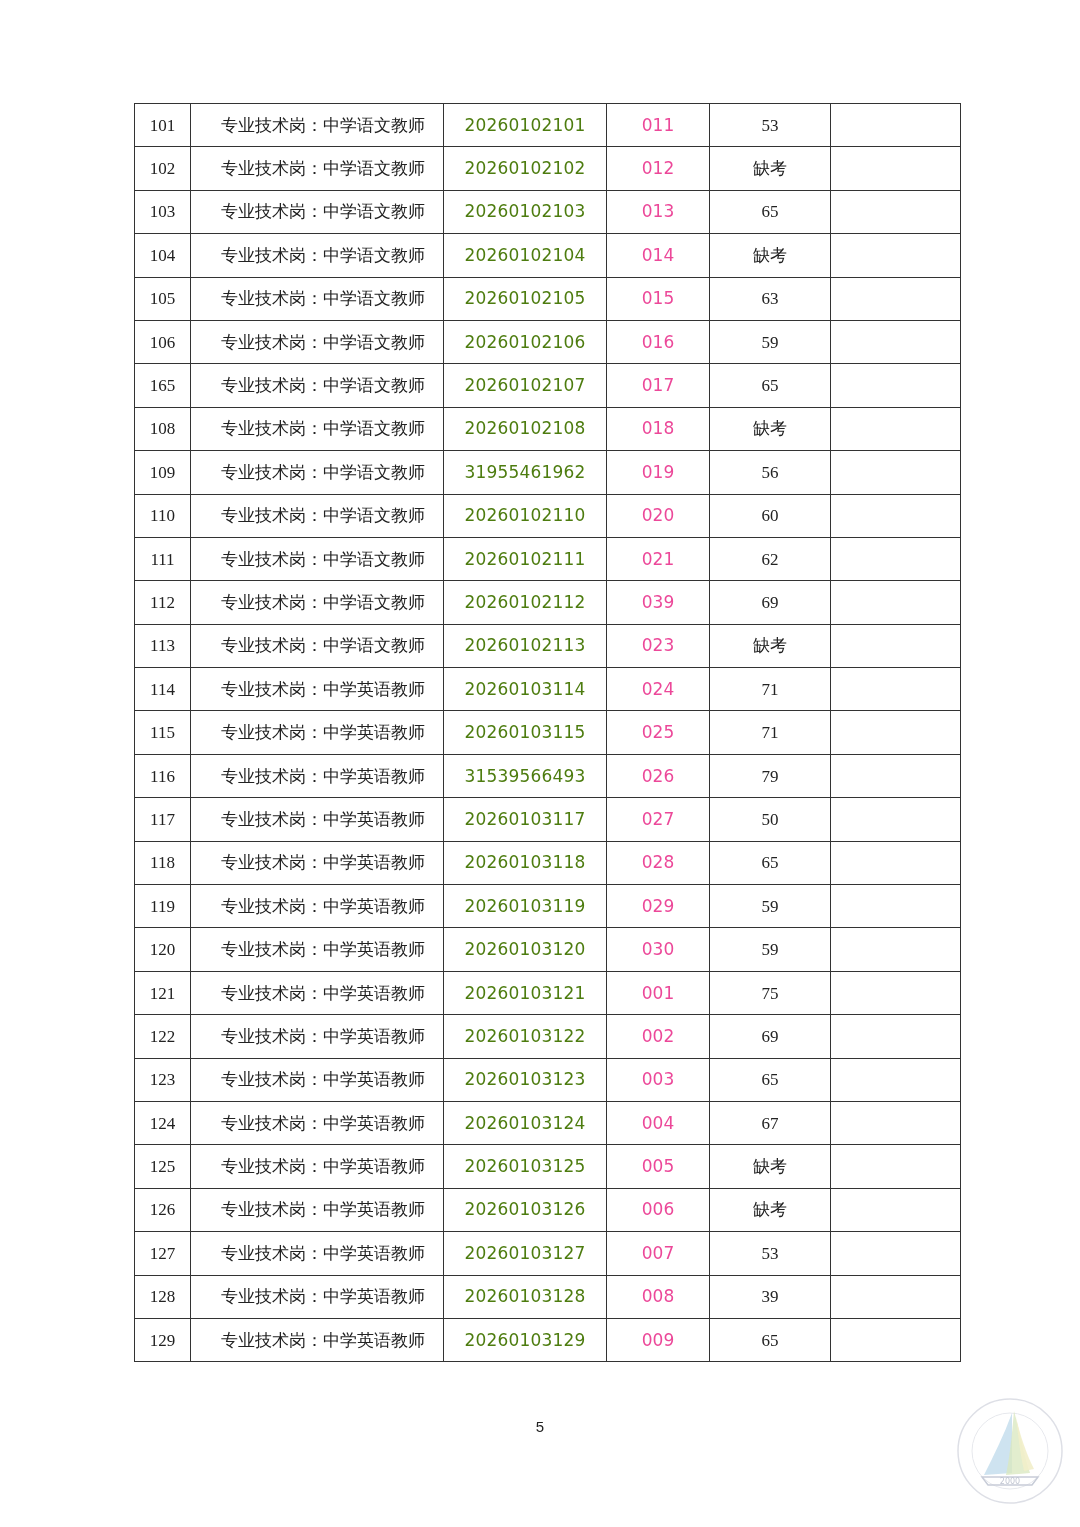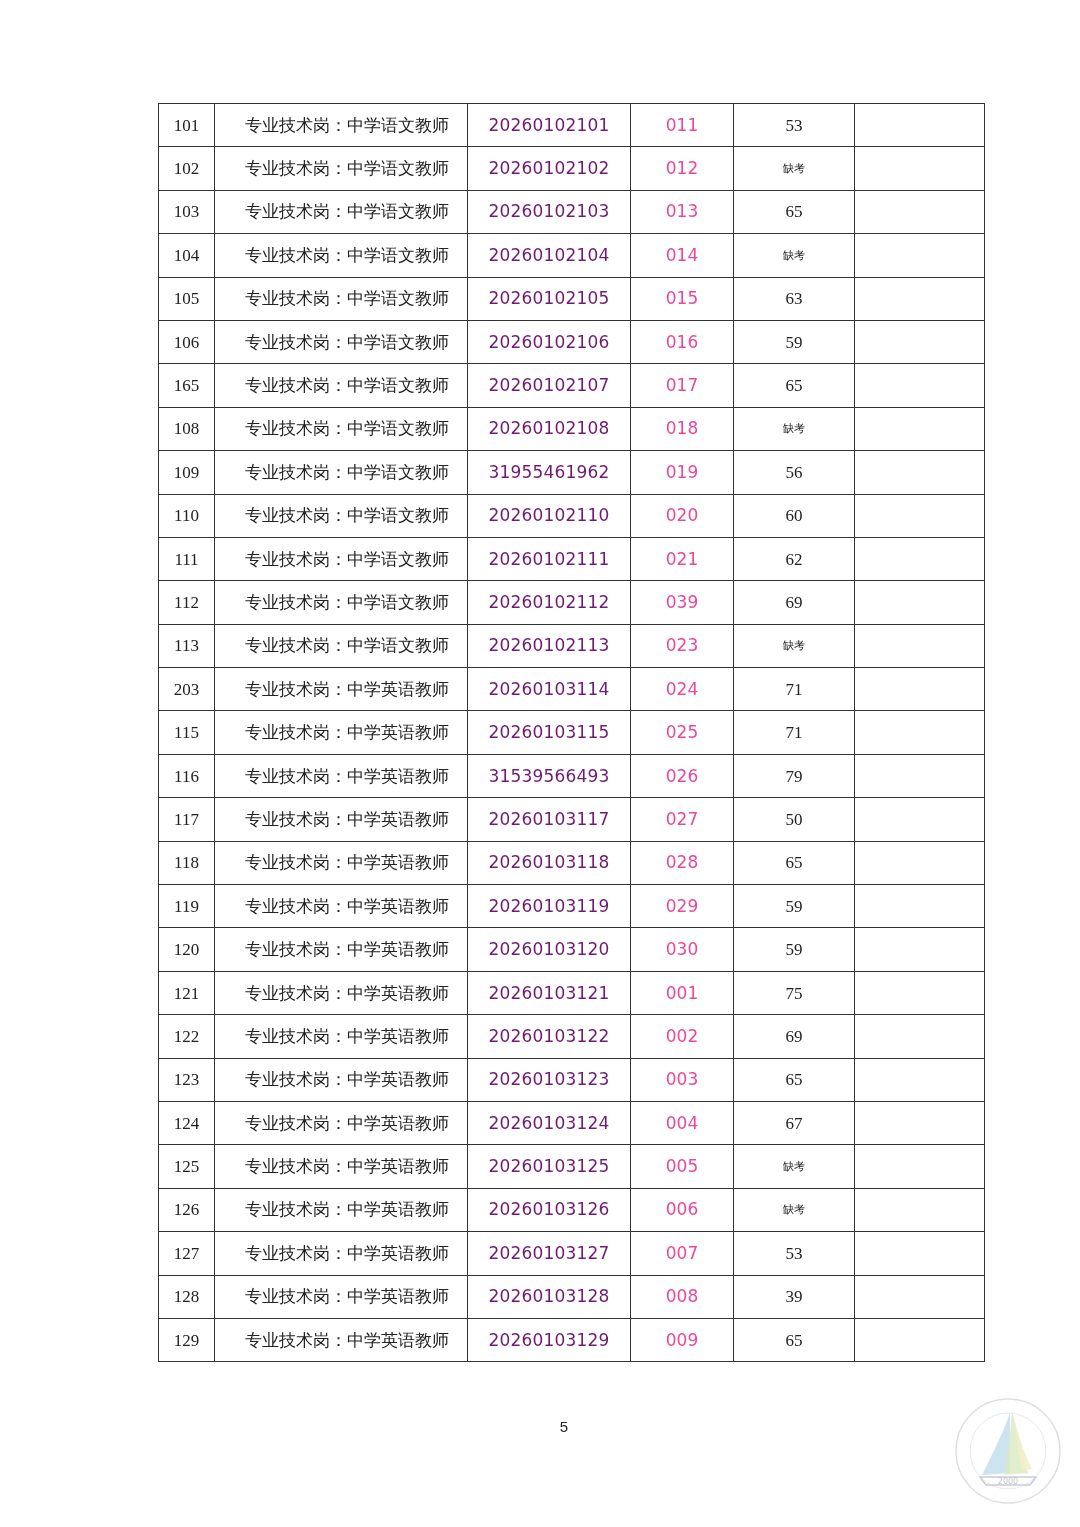--- a/index.html
+++ b/index.html
@@ -14,21 +14,20 @@
       overflow: hidden;
       font-family: "DejaVu Serif", "Liberation Serif", serif;
       color: #222222;
     }
     .page {
       position: absolute;
       left: 0; top: 0;
       width: 1023px;
       height: 1527px;
       background: #ffffff;
-      margin-left: 24px;
     }
     table.scores {
       position: absolute;
       left: 134px;
       top: 103px;
       width: 812px;
       border-collapse: collapse;
       table-layout: fixed;
     }
     table.scores td {
@@ -37,39 +36,39 @@
       padding: 0;
       text-align: center;
       vertical-align: middle;
       font-size: 17px;
       line-height: 1;
       white-space: nowrap;
       overflow: hidden;
     }
     td.c-no { width: 55px; font-family: "Liberation Serif", "DejaVu Serif", serif; font-size: 17px; }
     td.c-post { width: 240px; text-align: left; padding-left: 12px !important; font-size: 17px; font-family: "DejaVu Sans", sans-serif; letter-spacing: 0px; }
-    td.c-ticket { width: 162px; font-family: "DejaVu Sans", sans-serif; font-size: 16px; letter-spacing: 0.2px; color: #701a75; }
+    td.c-ticket { width: 162px; font-family: "DejaVu Sans", sans-serif; font-size: 16px; letter-spacing: 0.2px; color: #4d7c0f; }
     td.c-seat { width: 102px; font-family: "DejaVu Sans", sans-serif; font-size: 16px; color: #ec4899; }
     td.c-score { width: 120px; font-family: "Liberation Serif", "DejaVu Serif", serif; font-size: 17px; }
     td.c-remark { width: 129px; }
-    td.c-score.absent { font-family: "DejaVu Sans", sans-serif; font-size: 11px; }
+    td.c-score.absent { font-family: "DejaVu Sans", sans-serif; font-size: 17px; }
 
     .page-number {
       position: absolute;
       left: 0;
       width: 1080px;
       top: 1418px;
       text-align: center;
       font-family: "Liberation Sans", "DejaVu Sans", sans-serif;
       font-size: 15px;
       color: #222;
     }
     .watermark {
       position: absolute;
-      left: 928px;
+      left: 954px;
       top: 1395px;
       width: 112px;
       height: 112px;
       opacity: 0.55;
     }
   </style>
 </head>
 <body>
 
 <div class="page">
@@ -173,21 +172,21 @@
         </tr>
         <tr>
           <td class="c-no">113</td>
           <td class="c-post">专业技术岗：中学语文教师</td>
           <td class="c-ticket">20260102113</td>
           <td class="c-seat">023</td>
           <td class="c-score absent">缺考</td>
           <td class="c-remark"></td>
         </tr>
         <tr>
-          <td class="c-no">203</td>
+          <td class="c-no">114</td>
           <td class="c-post">专业技术岗：中学英语教师</td>
           <td class="c-ticket">20260103114</td>
           <td class="c-seat">024</td>
           <td class="c-score">71</td>
           <td class="c-remark"></td>
         </tr>
         <tr>
           <td class="c-no">115</td>
           <td class="c-post">专业技术岗：中学英语教师</td>
           <td class="c-ticket">20260103115</td>

